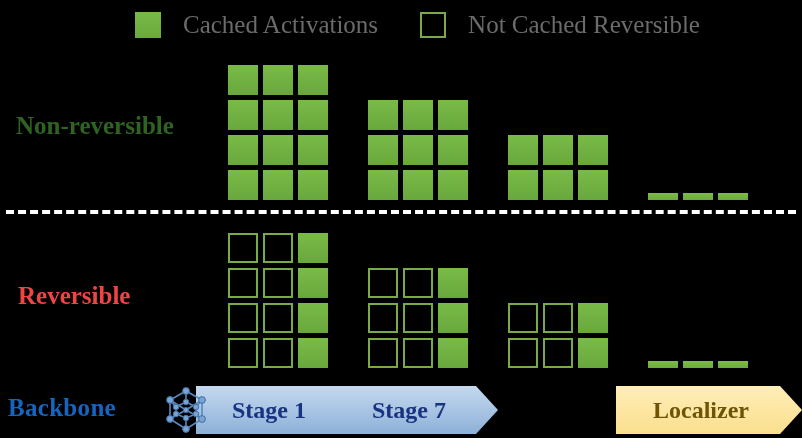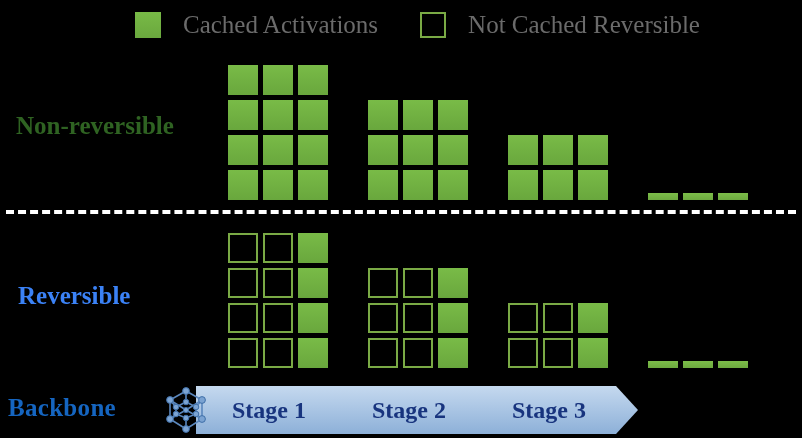--- a/index.html
+++ b/index.html
@@ -12,21 +12,21 @@
   .lg-item{display:flex;align-items:center;}
   .lg-gap{width:42px;}
   .swatch{width:26px;height:26px;}
   .swatch.cached{background:linear-gradient(180deg,#78ba46 0%,#6aa83e 100%);}
   .swatch.notcached{background:#000;border:2px solid #7aaa45;box-sizing:border-box;}
   .lg-label{color:#6b6b6b;font-size:25px;margin-left:22px;white-space:nowrap;}
 
   
   .side-label{position:absolute;font-weight:bold;white-space:nowrap;}
   #label-nonrev{left:16px;top:112px;font-size:25px;color:#2f6322;}
-  #label-rev{left:18px;top:282px;font-size:25px;color:#3b82f6;}
+  #label-rev{left:18px;top:282px;font-size:25px;color:#ef4444;}
 
   
   #divider{position:absolute;left:6px;top:210px;width:790px;height:0;
            border-top:4px dashed #ffffff;}
 
   
   .cell{position:absolute;width:30px;height:30px;box-sizing:border-box;}
   .cell.cached{background:linear-gradient(180deg,#79bb47 0%,#69a73d 100%);}
   .cell.empty{background:#000;border:2px solid #7aaa45;}
   .bar{position:absolute;width:30px;height:7px;
@@ -129,24 +129,24 @@
     <div class="bar" style="top: 361px; left: 683px;"></div>
     <div class="bar" style="top: 361px; left: 718px;"></div>
   </div>
 
 <div id="pipeline">
   <div id="backbone-label">Backbone</div>
 <div class="chev blue" style="left: 196px; width: 162px;">
       <span class="chev-text">Stage 1</span>
     </div>
     <div class="chev blue" style="left: 336px; width: 162px;">
-      <span class="chev-text">Stage 2</span>
+      <span class="chev-text">Stage 7</span>
     </div>
-    <div class="chev blue" style="left: 476px; width: 162px;">
-      <span class="chev-text">Stage 3</span>
+    <div class="chev gold" style="left: 616px; width: 186px;">
+      <span class="chev-text">Localizer</span>
     </div>
   </div>
 
 <svg id="net-icon" viewBox="0 0 52 48">
   <g stroke="#5b87bd" stroke-width="1.6" fill="none">
     <path d="M26 5 L10 14 L10 33 L26 43 L42 33 L42 14 Z"></path>
     <path d="M26 5 L26 16 M26 32 L26 43"></path>
     <path d="M10 14 L26 24 L42 14 M10 33 L26 24 L42 33"></path>
     <path d="M26 16 L16 21 L16 28 L26 32 L36 28 L36 21 Z"></path>
     <path d="M10 14 L16 21 M42 14 L36 21 M10 33 L16 28 M42 33 L36 28"></path>

